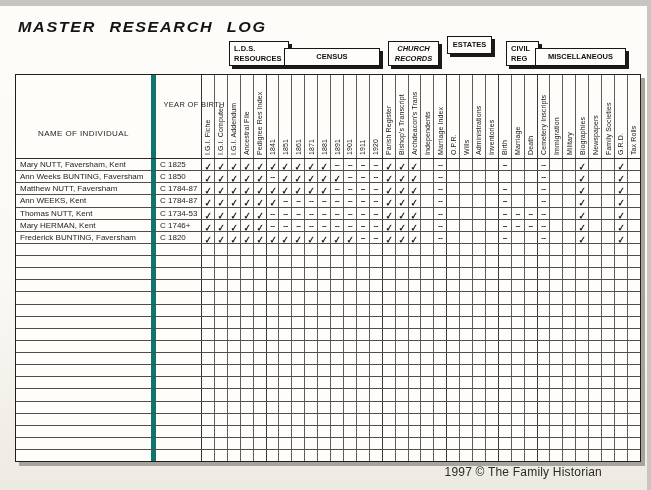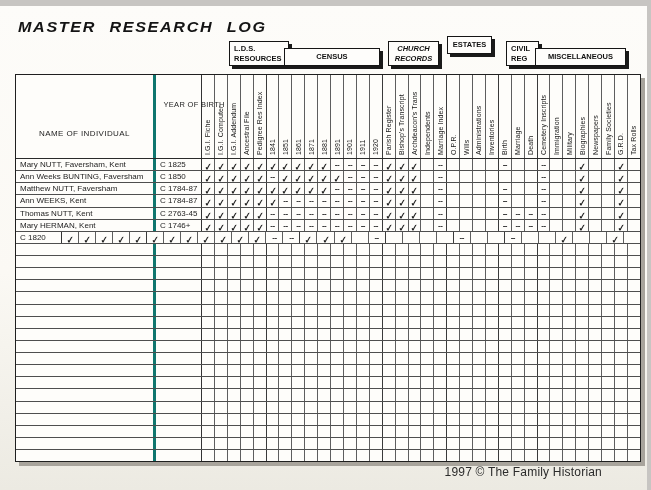--- a/index.html
+++ b/index.html
@@ -40,21 +40,21 @@
     background:#fefdfa;border:1.6px solid #1f1f1f;
     box-shadow:4px 4px 0 #a8a49c;
     box-sizing:border-box;display:flex;flex-direction:column;
     color:#1d1d1d;
   }
   .hrow{display:flex;height:84px;border-bottom:1.2px solid #2a2a2a;box-sizing:border-box;}
   .grow{display:flex;flex:1;border-bottom:1px solid #4e4e4e;box-sizing:border-box;min-height:0;}
   #gridbody{display:flex;flex-direction:column;flex:1;}
   #gridbody .grow:last-child{border-bottom:none;}
   .cell{box-sizing:border-box;min-width:0;}
-  .c-name{width:140px;border-right:3px solid #0f766e;font-size:8px;
+  .c-name{width:140px;border-right:5px solid #0f766e;font-size:8px;
     display:flex;align-items:center;padding-left:4px;white-space:nowrap;overflow:hidden;}
   .c-year{width:46px;border-right:1.4px solid #333;font-size:8px;
     display:flex;align-items:center;padding-left:4px;white-space:nowrap;}
   .c-narrow{flex:1;border-right:1px solid #5e5e5e;position:relative;
     display:flex;align-items:center;justify-content:center;overflow:visible;}
   .c-narrow:last-child{border-right:none;}
   .gend{border-right:1.8px solid #3a3a3a;}
   .hname{align-items:flex-end;justify-content:center;padding-left:0;padding-bottom:20px;
     font-size:8px;letter-spacing:0.4px;}
   .hyear{align-items:center;justify-content:center;padding-left:0;padding-bottom:24px;
@@ -534,21 +534,21 @@
           </div>
           <div class="cell c-narrow"></div>
           <div class="cell c-narrow"></div>
           <div class="cell c-narrow">
             <span class="mk mc">✓</span>
           </div>
           <div class="cell c-narrow"></div>
         </div>
         <div class="grow">
           <div class="cell c-name">Thomas NUTT, Kent</div>
-          <div class="cell c-year">C 2763-45</div>
+          <div class="cell c-year">C 1734-53</div>
           <div class="cell c-narrow">
             <span class="mk mc">✓</span>
           </div>
           <div class="cell c-narrow">
             <span class="mk mc">✓</span>
           </div>
           <div class="cell c-narrow">
             <span class="mk mc">✓</span>
           </div>
           <div class="cell c-narrow">
@@ -705,20 +705,21 @@
             <span class="mk mc">✓</span>
           </div>
           <div class="cell c-narrow"></div>
           <div class="cell c-narrow"></div>
           <div class="cell c-narrow">
             <span class="mk mc">✓</span>
           </div>
           <div class="cell c-narrow"></div>
         </div>
         <div class="grow">
+          <div class="cell c-name">Frederick BUNTING, Faversham</div>
           <div class="cell c-year">C 1820</div>
           <div class="cell c-narrow">
             <span class="mk mc">✓</span>
           </div>
           <div class="cell c-narrow">
             <span class="mk mc">✓</span>
           </div>
           <div class="cell c-narrow">
             <span class="mk mc">✓</span>
           </div>

